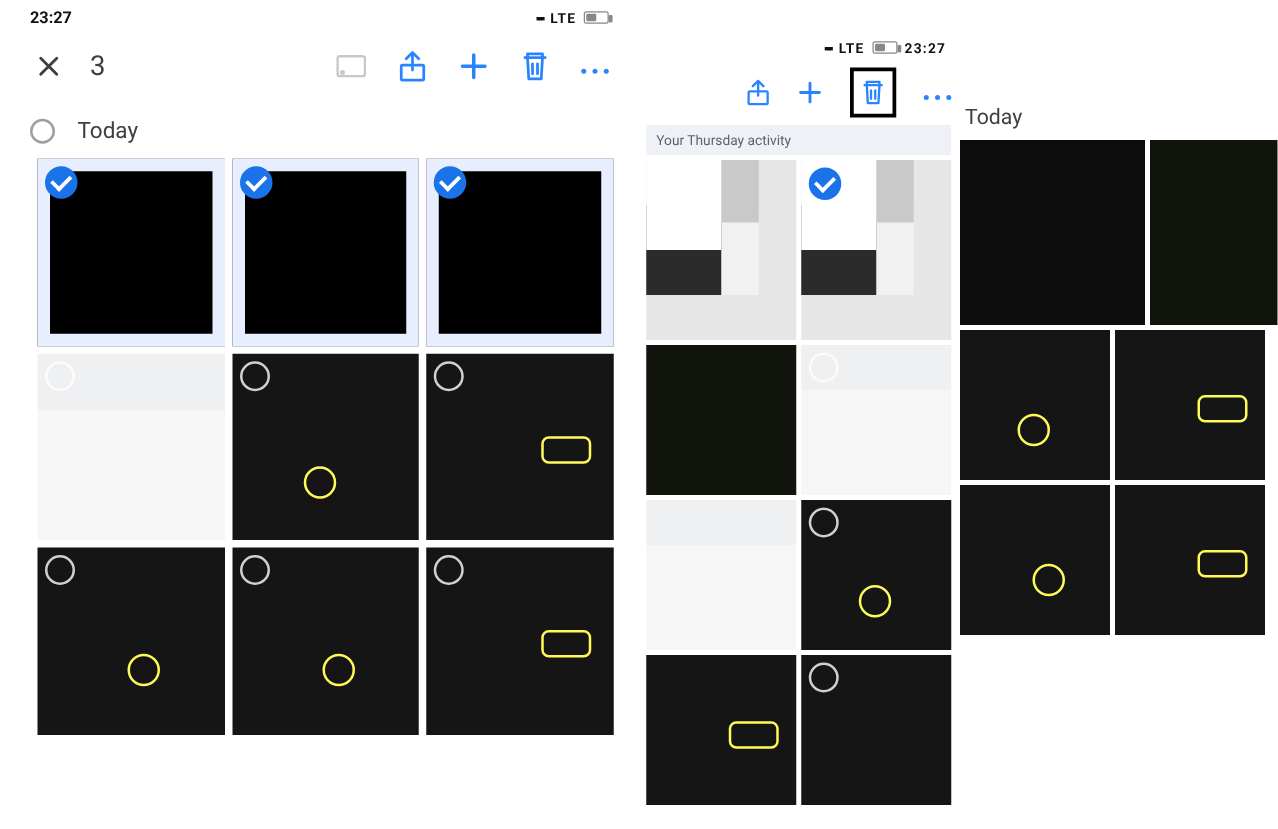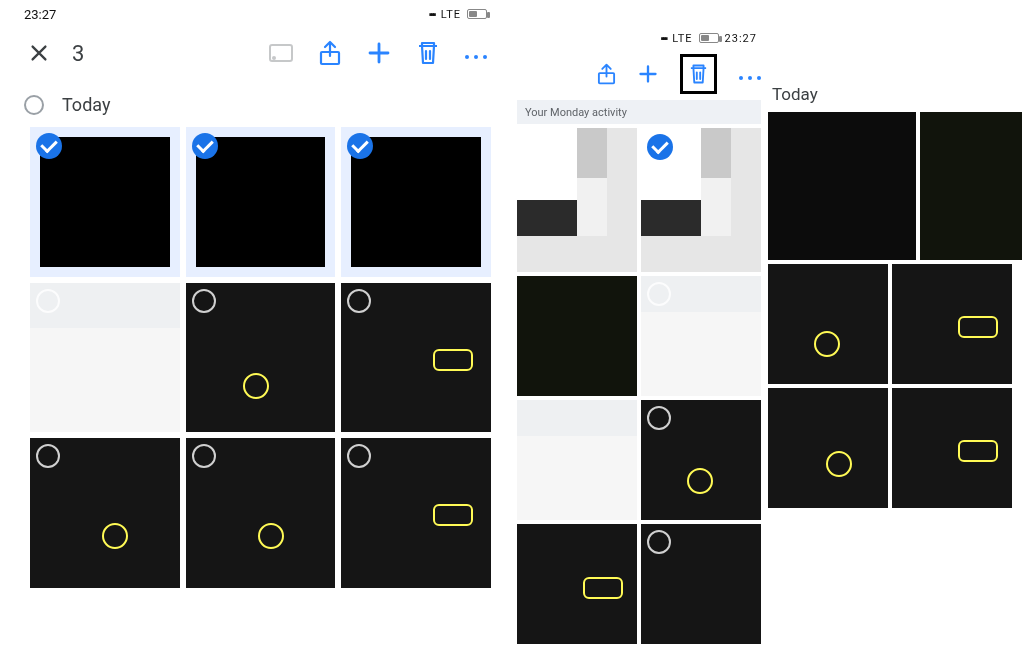--- a/index.html
+++ b/index.html
@@ -11,21 +11,21 @@
     --g-yellow:#FBBC05;
     --g-green:#34A853;
     --sel:#e7efff;
   }
   *{box-sizing:border-box}
   body{margin:0;font-family:Roboto,"Helvetica Neue",Arial,sans-serif;background:#fff;color:#3c4043;}
   .stage{position:relative;width:1022px;height:663px;overflow:hidden}
   .phone{position:absolute;background:#fff}
   
   .p1{left:18px;top:0;width:475px}
-  .status{display:flex;align-items:center;justify-content:space-between;height:28px;padding:4px 6px;font-size:13px;font-weight:400;color:#111}
+  .status{display:flex;align-items:center;justify-content:space-between;height:28px;padding:4px 6px;font-size:13px;font-weight:700;color:#111}
   .status .right{display:flex;align-items:center;gap:6px;font-size:11px;letter-spacing:1px}
   .battery{display:inline-block;width:20px;height:10px;border:1px solid #888;border-radius:2px;position:relative}
   .battery::after{content:"";position:absolute;right:-4px;top:2px;width:3px;height:6px;background:#888;border-radius:1px}
   .battery::before{content:"";position:absolute;left:1px;top:1px;bottom:1px;width:8px;background:#888;border-radius:1px}
   .sel-bar{display:flex;align-items:center;justify-content:space-between;height:48px;padding:2px 6px 0 10px}
   .sel-left{display:flex;align-items:center;gap:22px}
   .x-icon svg,.icon svg{display:block}
   .cnt{font-size:22px;color:#3c4043}
   .sel-right{display:flex;align-items:center;gap:26px}
   .icon{cursor:pointer}
@@ -237,21 +237,21 @@
         <span class="icon">
           <span class="dot-row">
               <span></span>
               <span></span>
               <span></span>
             </span>
         </span>
       </div>
     </div>
     <div class="strip">
-      <span>Your Monday activity</span>
+      <span>Your Thursday activity</span>
     </div>
     <div class="grid g2">
       <div class="thumb t-app" style="aspect-ratio:1/1.2"></div>
       <div class="thumb t-app" style="aspect-ratio:1/1.2;position:relative">
           <span class="check"></span>
         </div>
       <div class="thumb t-dark2"></div>
       <div class="thumb t-album">
           <span class="oring"></span>
         </div>

